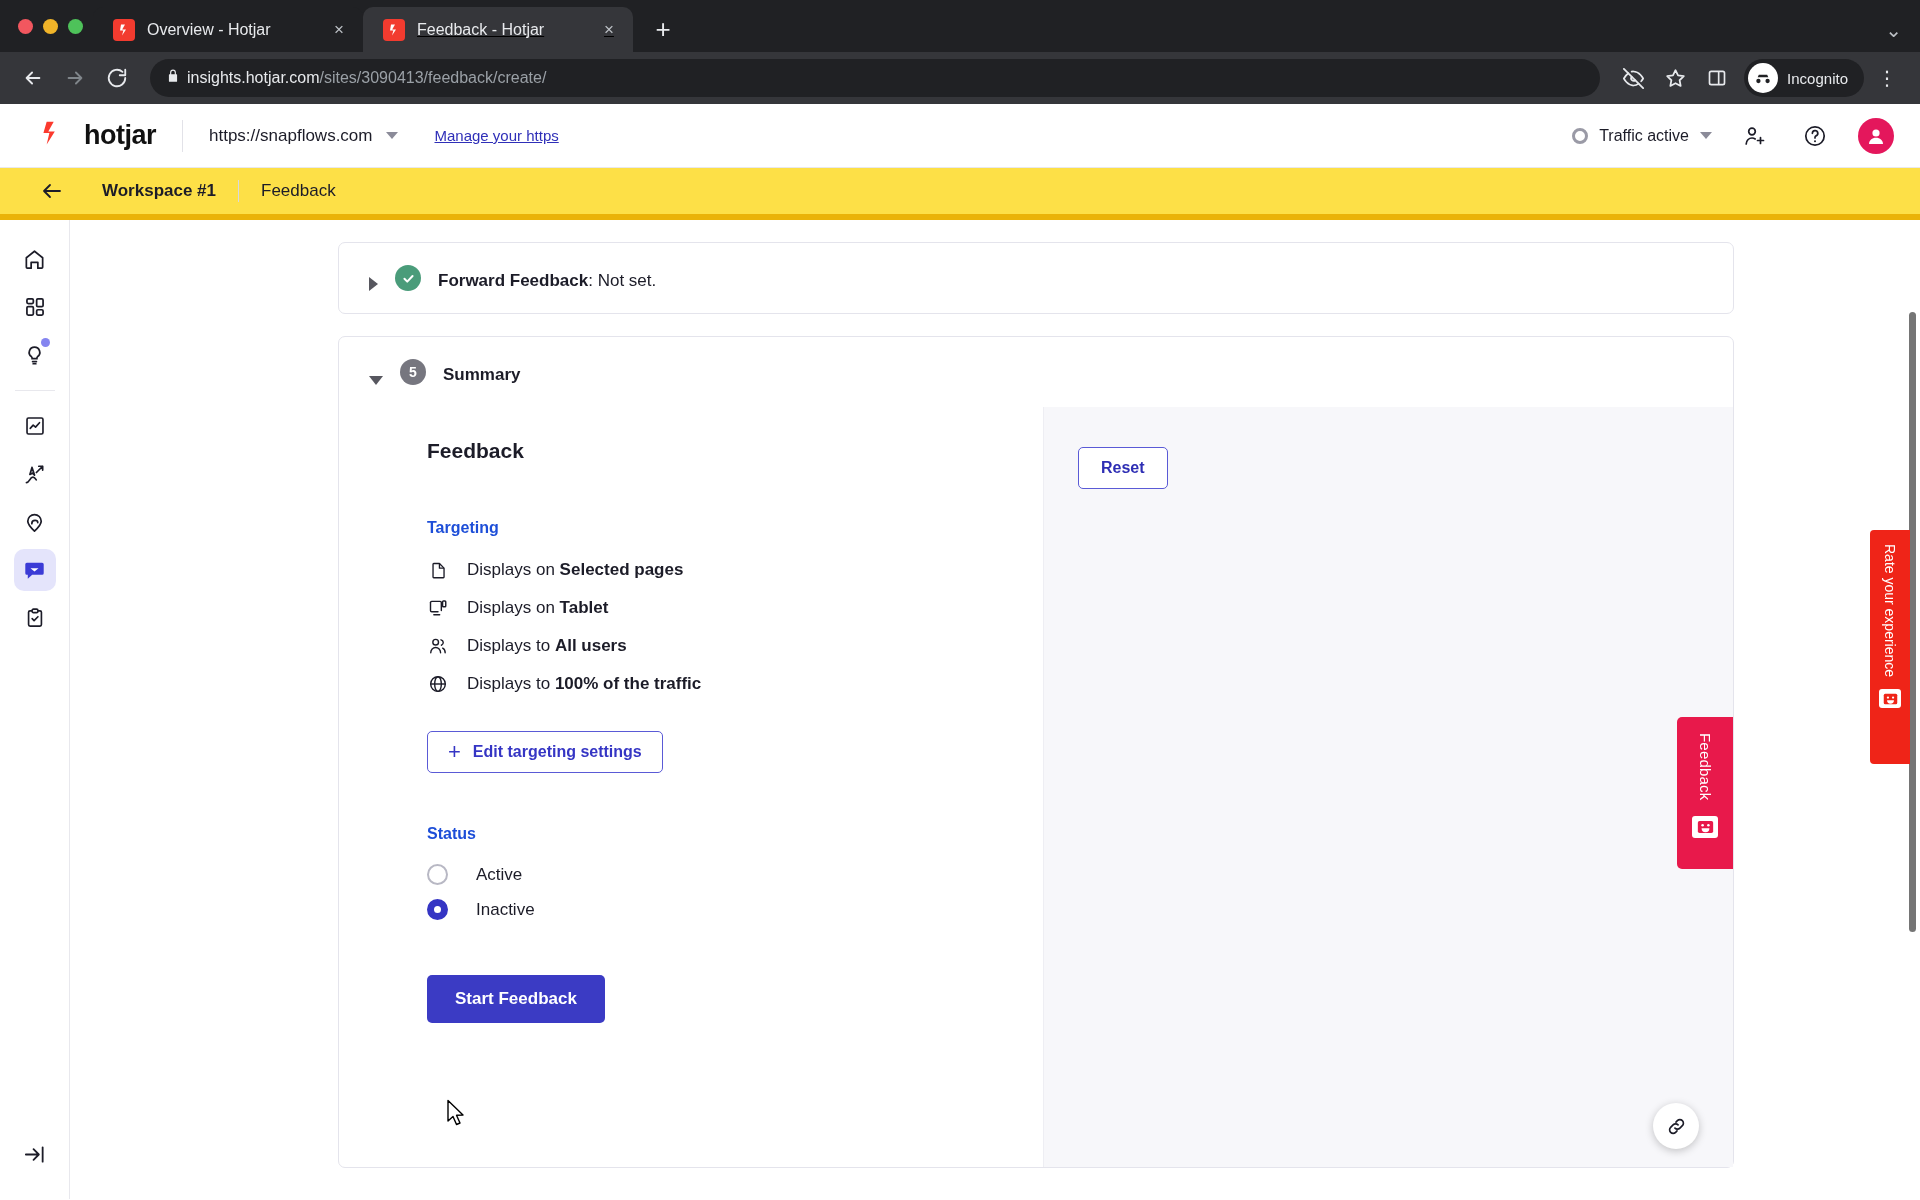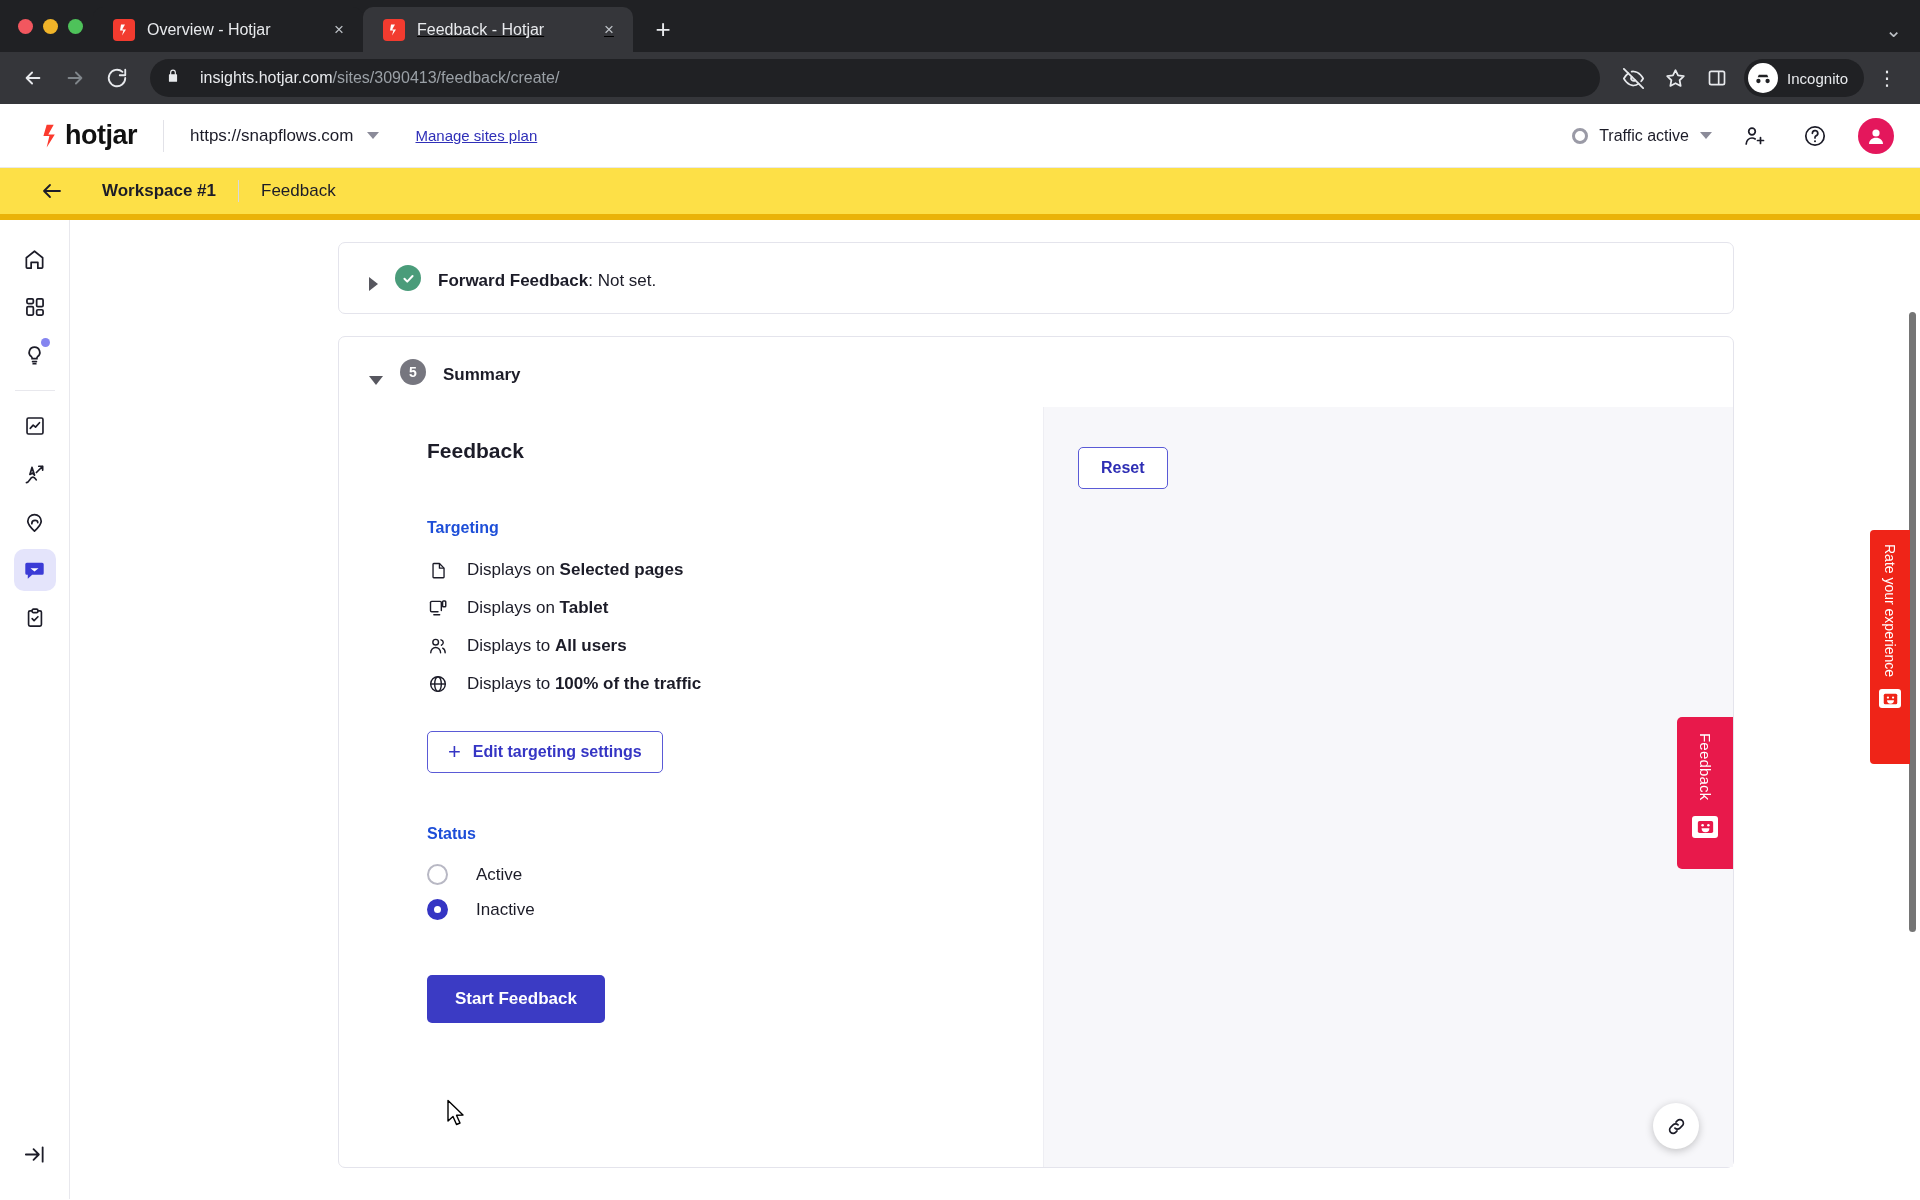--- a/index.html
+++ b/index.html
@@ -37,35 +37,35 @@
             justify-content: center; color: #e8eaed; font-size: 26px; margin: 0 0 3px 10px; }
   .winmenu { position: absolute; right: 18px; bottom: 10px; color: #bdc1c6; font-size: 20px; }
 
   .toolbar { height: 52px; background: #35363a; display: flex; align-items: center;
              padding: 0 14px; gap: 4px; flex-shrink: 0; }
   .tb-btn { width: 38px; height: 38px; display: flex; align-items: center;
             justify-content: center; color: #e8eaed; }
   .tb-btn.dim { color: #80868b; }
   .omnibox { flex: 1; height: 38px; background: #202124; border-radius: 20px;
              display: flex; align-items: center; padding: 0 16px; margin: 0 10px;
-             gap: 20px; }
+             gap: 7px; }
   .omnibox .url { font-size: 16px; color: #9aa0a6; white-space: nowrap; }
   .omnibox .url b { color: #e8eaed; font-weight: 400; }
   .incognito-pill { height: 38px; background: #202124; border-radius: 20px; display: flex;
                     align-items: center; gap: 9px; padding: 0 16px 0 4px; margin-left: 4px; }
   .incog-av { width: 30px; height: 30px; border-radius: 50%; background: #fff;
               display: flex; align-items: center; justify-content: center; }
   .incognito-pill span { color: #e8eaed; font-size: 15px; }
 
   
   .viewport { flex: 1; background: #fff; position: relative; overflow: hidden; }
 
   .app-header { height: 64px; background: #fff; border-bottom: 1px solid #e8e8ed;
                 display: flex; align-items: center; padding: 0 26px 0 38px; }
-  .logo { display: flex; align-items: center; gap: 1px; }
+  .logo { display: flex; gap: 20px; }
   .logo-text { font-size: 27px; font-weight: 700; color: #111; letter-spacing: -0.5px; }
   .hdr-div { width: 1px; height: 32px; background: #e2e2e8; margin: 0 26px; }
   .site-sel { display: flex; align-items: center; gap: 14px; }
   .site-sel .site { font-size: 17px; color: #1c1c28; }
   .caret { width: 0; height: 0; border-left: 6px solid transparent;
            border-right: 6px solid transparent; border-top: 7px solid #8b8b99; }
   .plan-link { font-size: 15px; color: #2f2fb8; text-decoration: underline;
                margin-left: 36px; }
   .hdr-right { margin-left: auto; display: flex; align-items: center; gap: 26px; }
   .traffic-chip { display: flex; align-items: center; gap: 11px; }
@@ -282,21 +282,21 @@
         <svg width="26" height="26" viewBox="0 0 24 24">
             <path d="M8 1.5 L14.5 1.5 L9.5 10.5 L15.5 10.5 L8 22.5 L10.5 12 L5 12 Z" fill="#fb3a2e"></path>
           </svg>
         <span class="logo-text">hotjar</span>
       </div>
       <div class="hdr-div"></div>
       <div class="site-sel">
         <span class="site">https://snapflows.com</span>
         <span class="caret"></span>
       </div>
-      <a class="plan-link">Manage sites plan</a>
+      <a class="plan-link">Manage your https</a>
 
       <div class="hdr-right">
         <div class="traffic-chip">
           <span class="tcircle"></span>
           <span class="lbl">Traffic active</span>
           <span class="caret"></span>
         </div>
         <div class="hdr-icon">
           <svg width="24" height="24" viewBox="0 0 24 24" fill="none" stroke="currentColor" stroke-width="1.7" stroke-linecap="round">
               <circle cx="9" cy="7.5" r="3.3"></circle>

